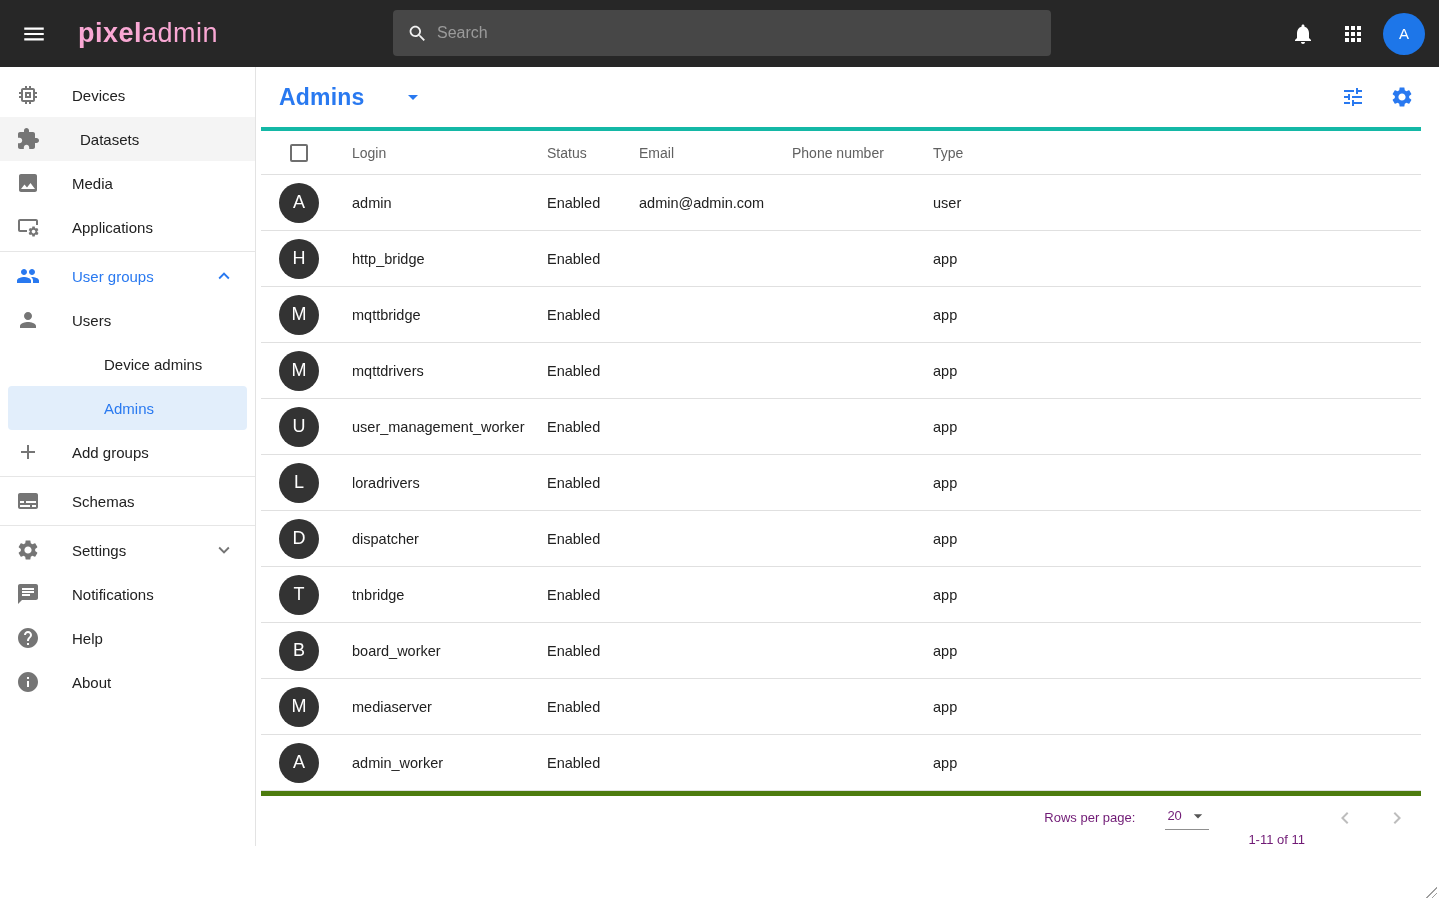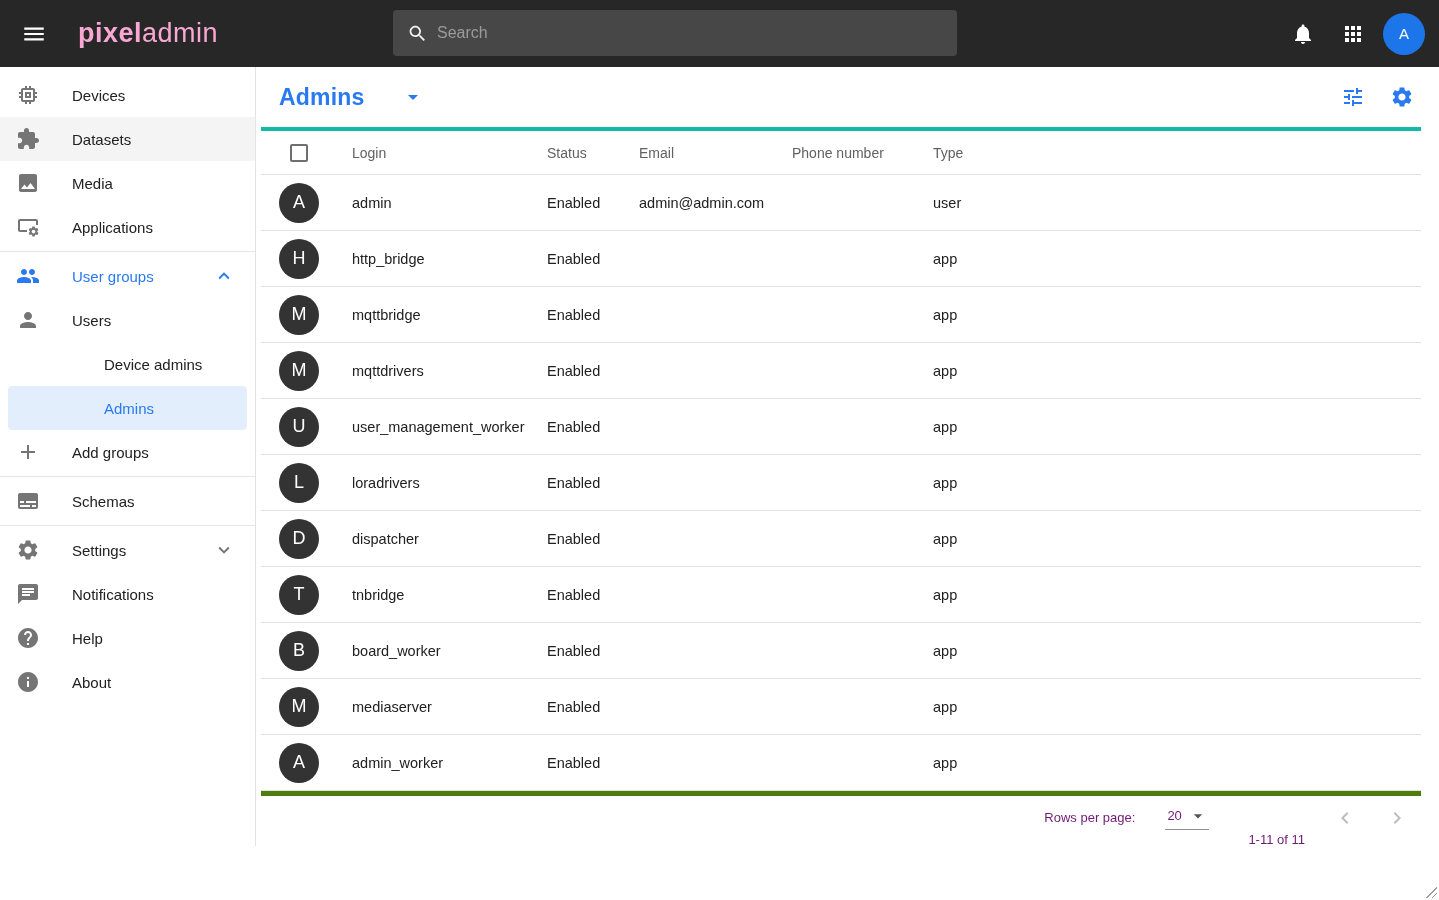--- a/index.html
+++ b/index.html
@@ -7,21 +7,21 @@
               font-family:"Liberation Sans", sans-serif; }
 
   
   .topbar { position:relative; height:67px; background:#272727; display:flex; align-items:center; }
   .icon-btn { background:none; border:none; cursor:pointer; display:flex; align-items:center; justify-content:center; padding:0; }
   .menu-btn { margin-left:14px; width:40px; height:40px; }
   .menu-btn svg { width:26px; height:26px; fill:#fff; }
   .logo { margin-left:24px; font-size:27px; color:#f9a8d4; letter-spacing:.5px; white-space:nowrap; }
   .logo .b { font-weight:700; }
   .logo .l { font-weight:300; }
-  .search { position:absolute; left:393px; top:10px; width:564px; height:46px; background:#474747;
+  .search { position:absolute; left:393px; top:10px; width:658px; height:46px; background:#474747;
             border-radius:4px; display:flex; align-items:center; padding:0 14px; }
   .search svg { width:21px; height:21px; fill:#f1f1f1; flex:0 0 auto; }
   .search input { flex:1; margin-left:9px; background:transparent; border:none; outline:none;
                   color:#eee; font-size:16px; font-family:inherit; }
   .search input::placeholder { color:#9b9b9b; }
   .top-right { position:absolute; right:14px; top:0; height:67px; display:flex; align-items:center; }
   .tb-ico { width:40px; height:40px; }
   .tb-ico svg { width:24px; height:24px; fill:#fff; }
   .bell-btn { margin-right:10px; }
   .apps-btn { margin-right:10px; }
@@ -30,21 +30,21 @@
 
   
   .shell { display:flex; height:779px; }
   .sidebar { width:256px; flex:0 0 256px; border-right:1px solid #e3e3e3; padding-top:6px; overflow:hidden; }
   .side-item { height:44px; display:flex; align-items:center; padding:0 20px 0 16px; cursor:pointer;
                color:#212121; font-size:15px; }
   .side-item .s-icon { width:24px; height:24px; display:flex; }
   .side-item .s-icon svg { width:24px; height:24px; fill:#757575; }
   .side-item .s-label { margin-left:32px; white-space:nowrap; }
   .side-item.sub { padding-left:72px; }
-  .side-item.hover { background:#f4f4f4; }
+  .side-item.hover { background:#f4f4f4;gap:8px; }
   .side-item.active { color:#2979f0; }
   .side-item.active .s-icon svg { fill:#2979f0; }
   .side-item.selected { background:#e2eefb; color:#2979f0; border-radius:4px; margin:0 8px; padding-left:64px; }
   .side-item .trail { margin-left:auto; display:flex; }
   .side-item .trail svg { width:22px; height:22px; }
   .side-item .trail.up svg { fill:#2979f0; }
   .side-item .trail.down svg { fill:#757575; }
   .side-divider { height:1px; background:#e6e6e6; margin:2px 0; }
 
   

